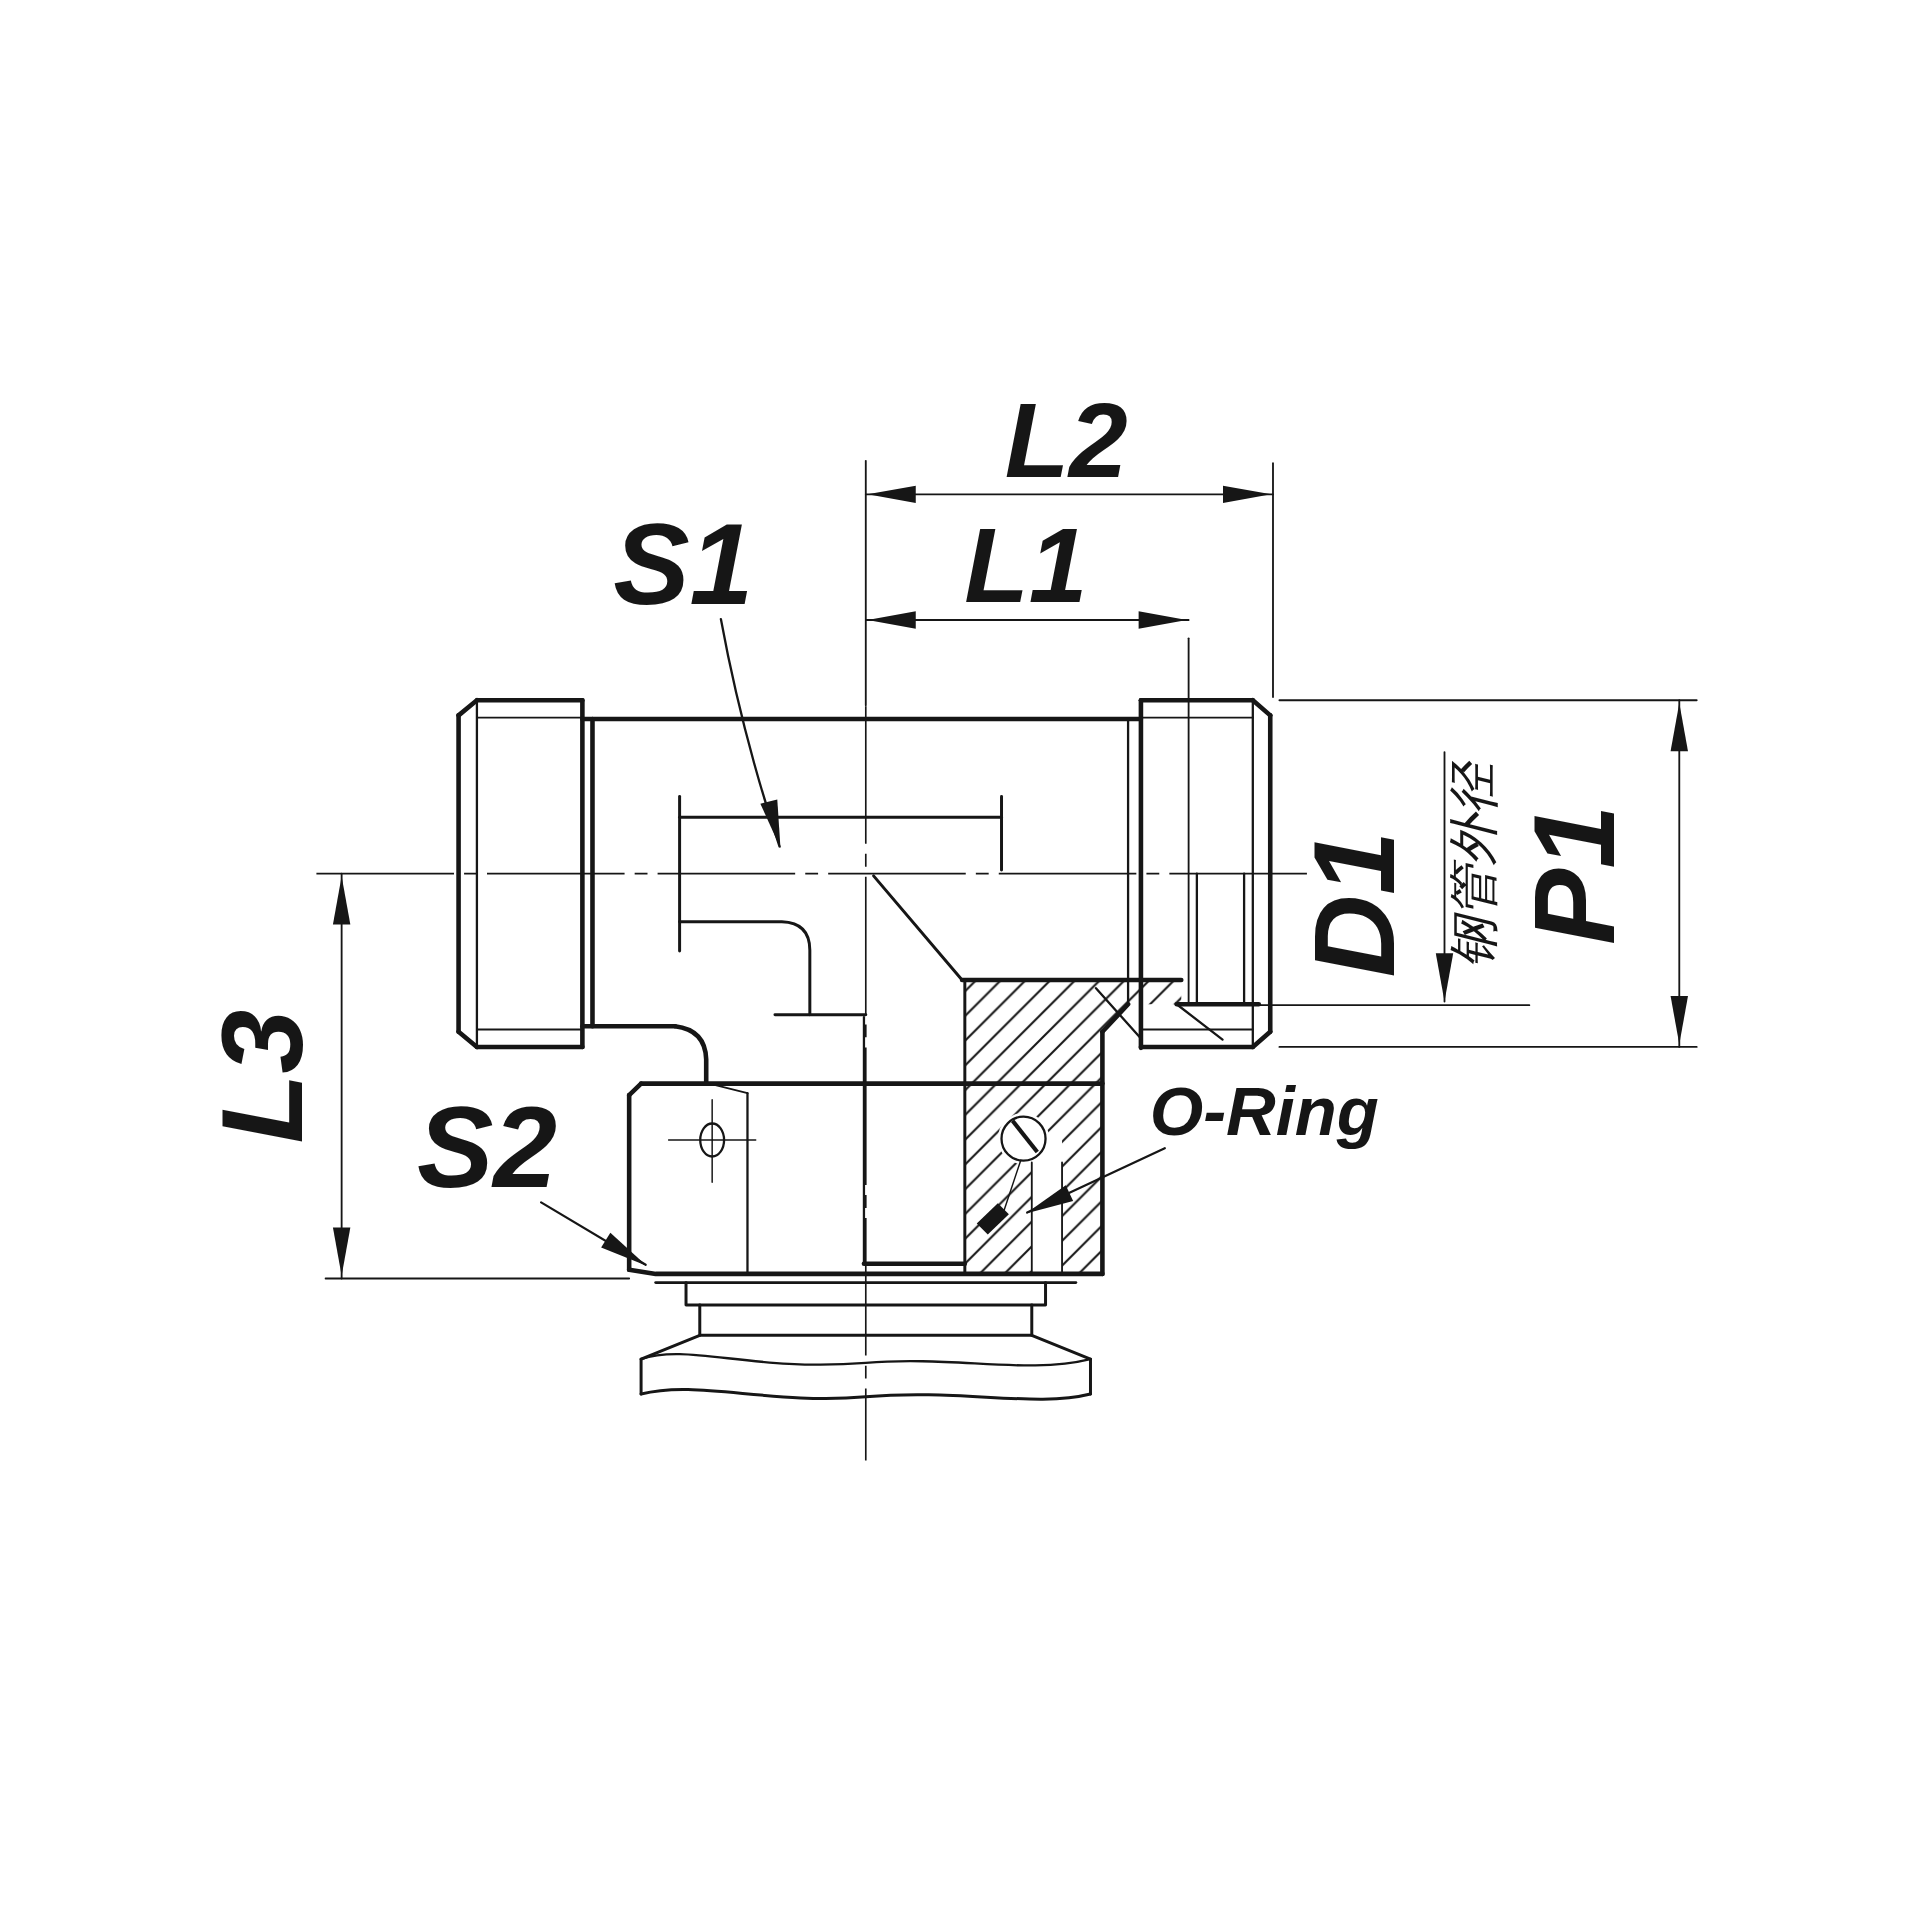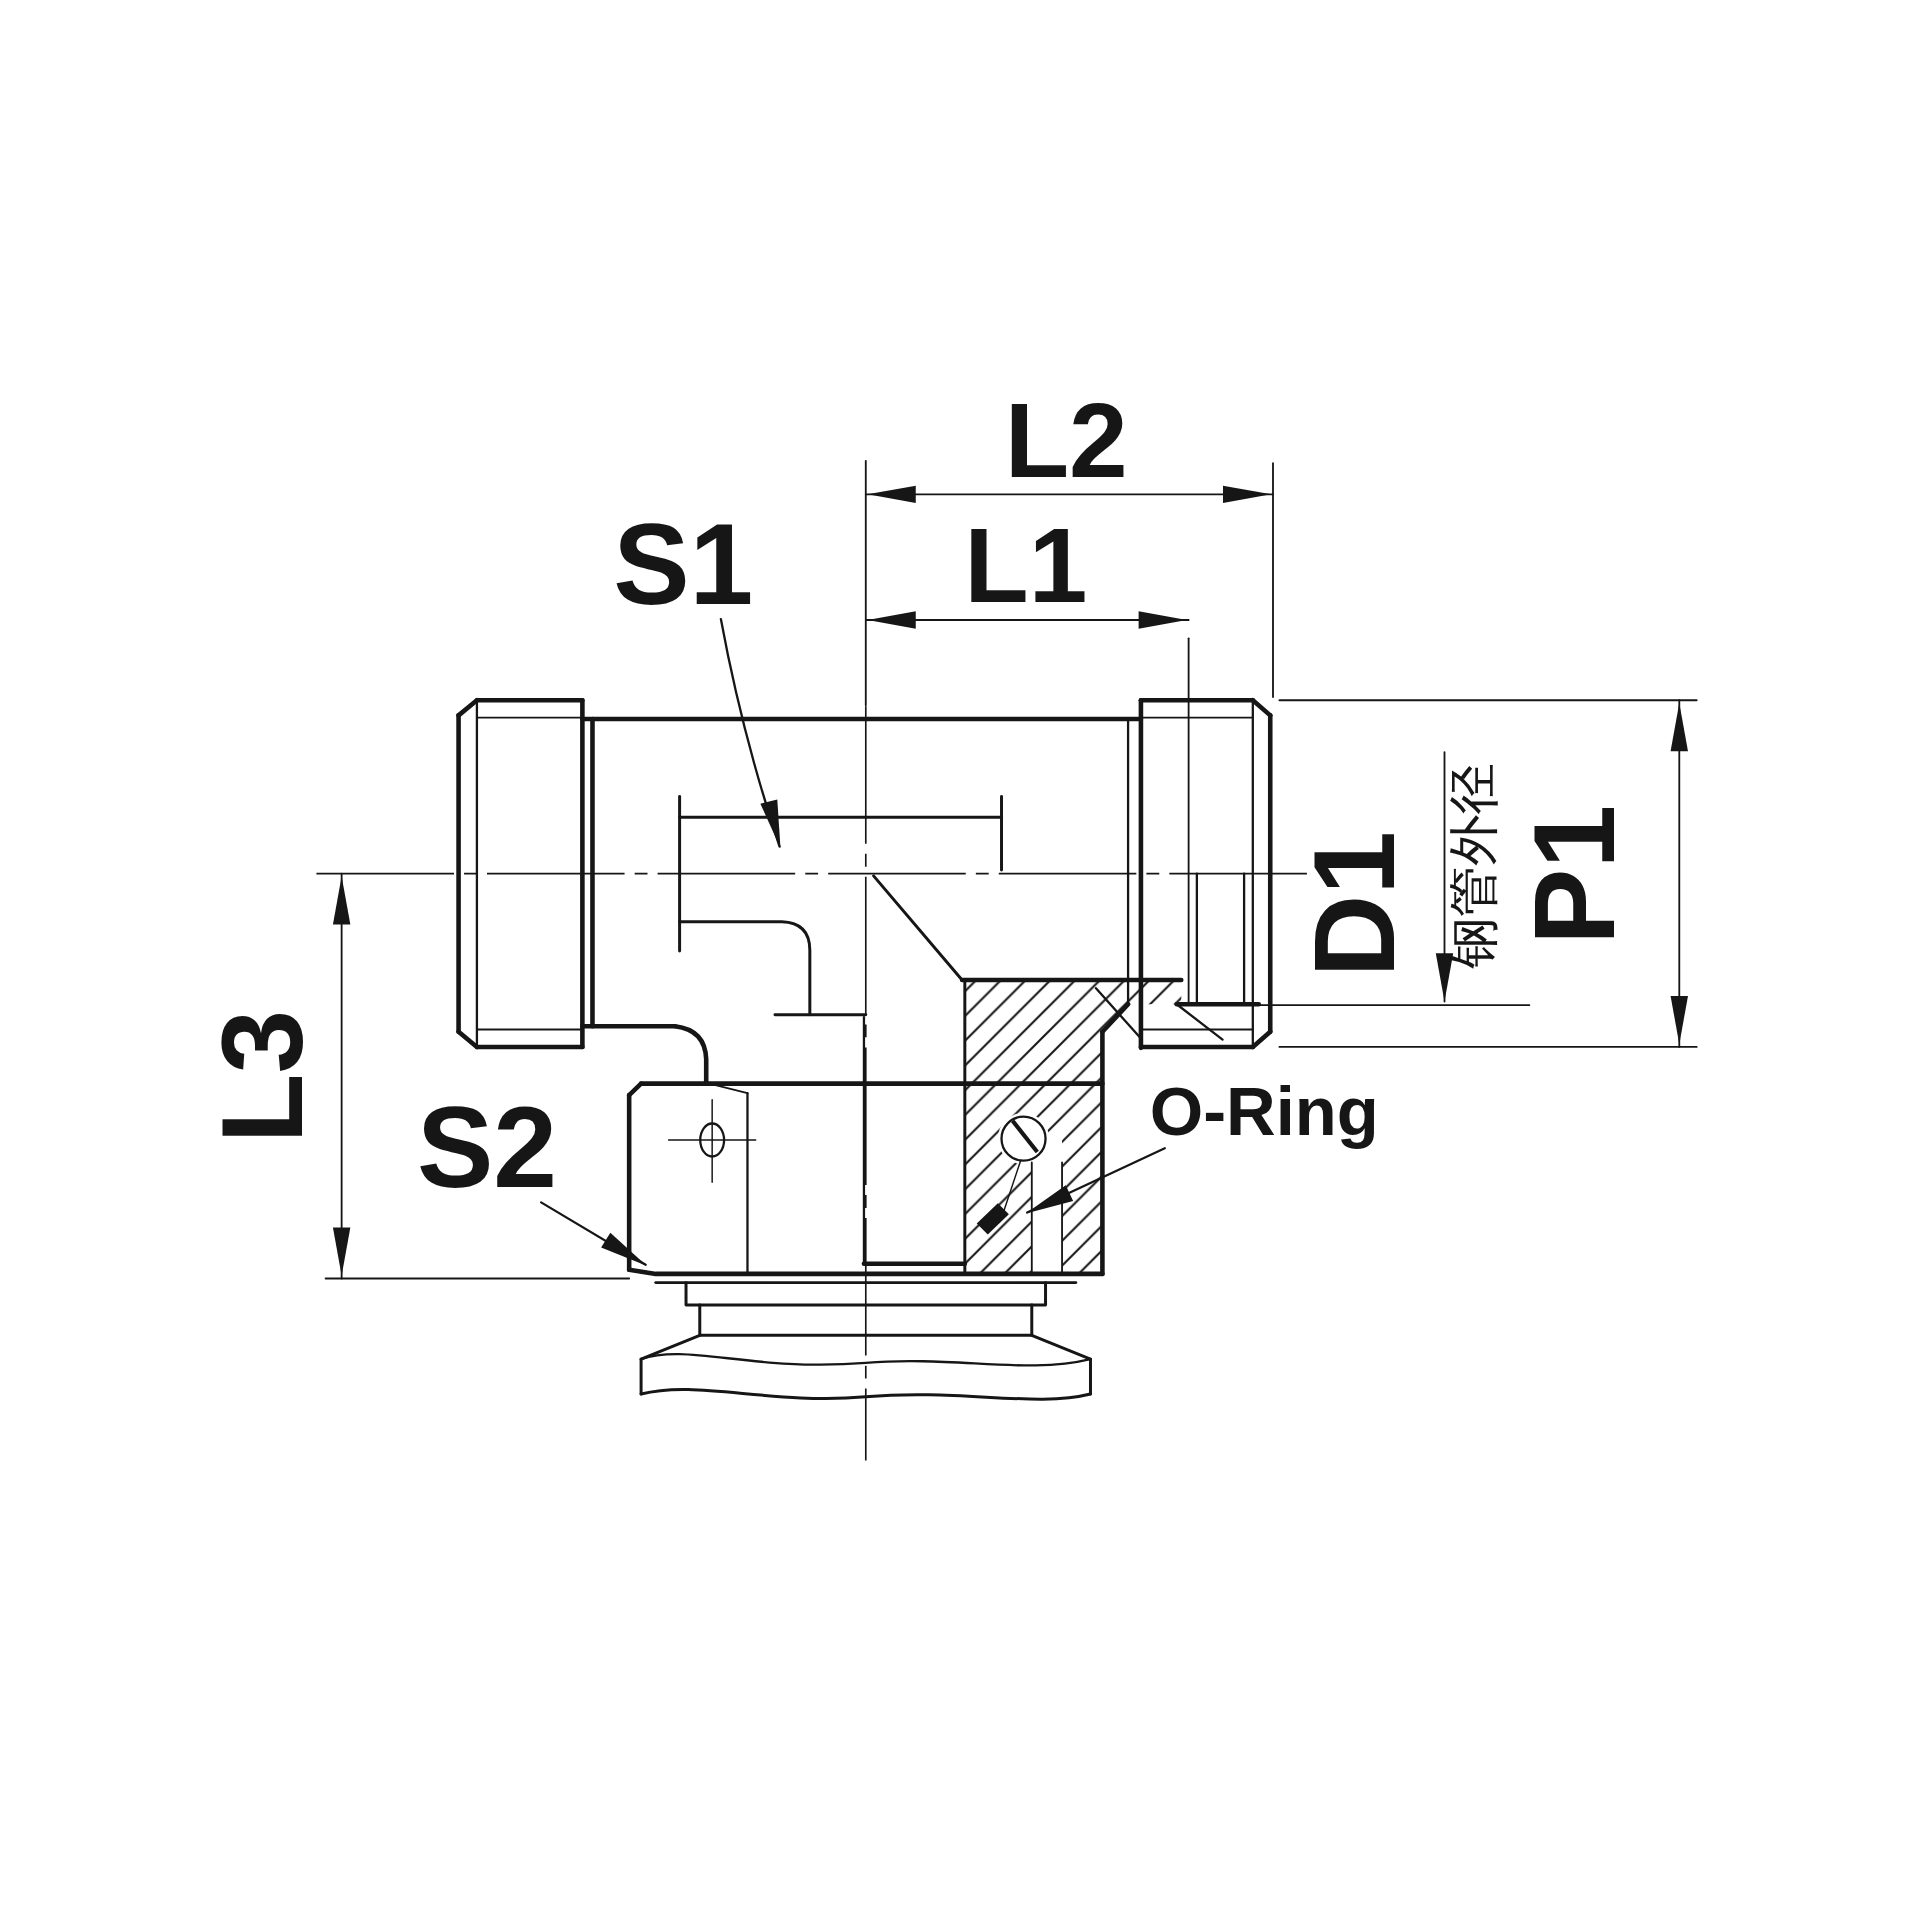--- a/index.html
+++ b/index.html
@@ -1,17 +1,17 @@
 <!DOCTYPE html>
 <html style="font-size:7.3px"><head>
 <meta charset="utf-8">
 <style>
   html,body{margin:0;padding:0;background:#ffffff;}
   body{width:1926px;height:1926px;position:relative;font-family:"Liberation Sans",sans-serif;}
-  #stage{position:absolute;left:0;top:0;width:1820px;height:1926px;}
+  #stage{position:absolute;left:0;top:0;width:1820px;height:1926px;font-style:italic;}
   svg{display:block;}
   
   .hv{stroke:#161616;stroke-width:10;fill:none;stroke-linecap:round;stroke-linejoin:round;}
   .md{stroke:#161616;stroke-width:6.5;fill:none;stroke-linecap:round;stroke-linejoin:round;}
   .md5{stroke:#161616;stroke-width:5;fill:none;stroke-linecap:round;}
   .tn{stroke:#161616;stroke-width:4;fill:none;stroke-linecap:round;}
   .tn3{stroke:#161616;stroke-width:3.2;fill:none;stroke-linecap:round;}
   .cl{stroke:#161616;stroke-width:3.6;fill:none;stroke-dasharray:300 22 28 22;}
   .arr{fill:#161616;stroke:none;}
   .wht{fill:#ffffff;stroke:none;}

